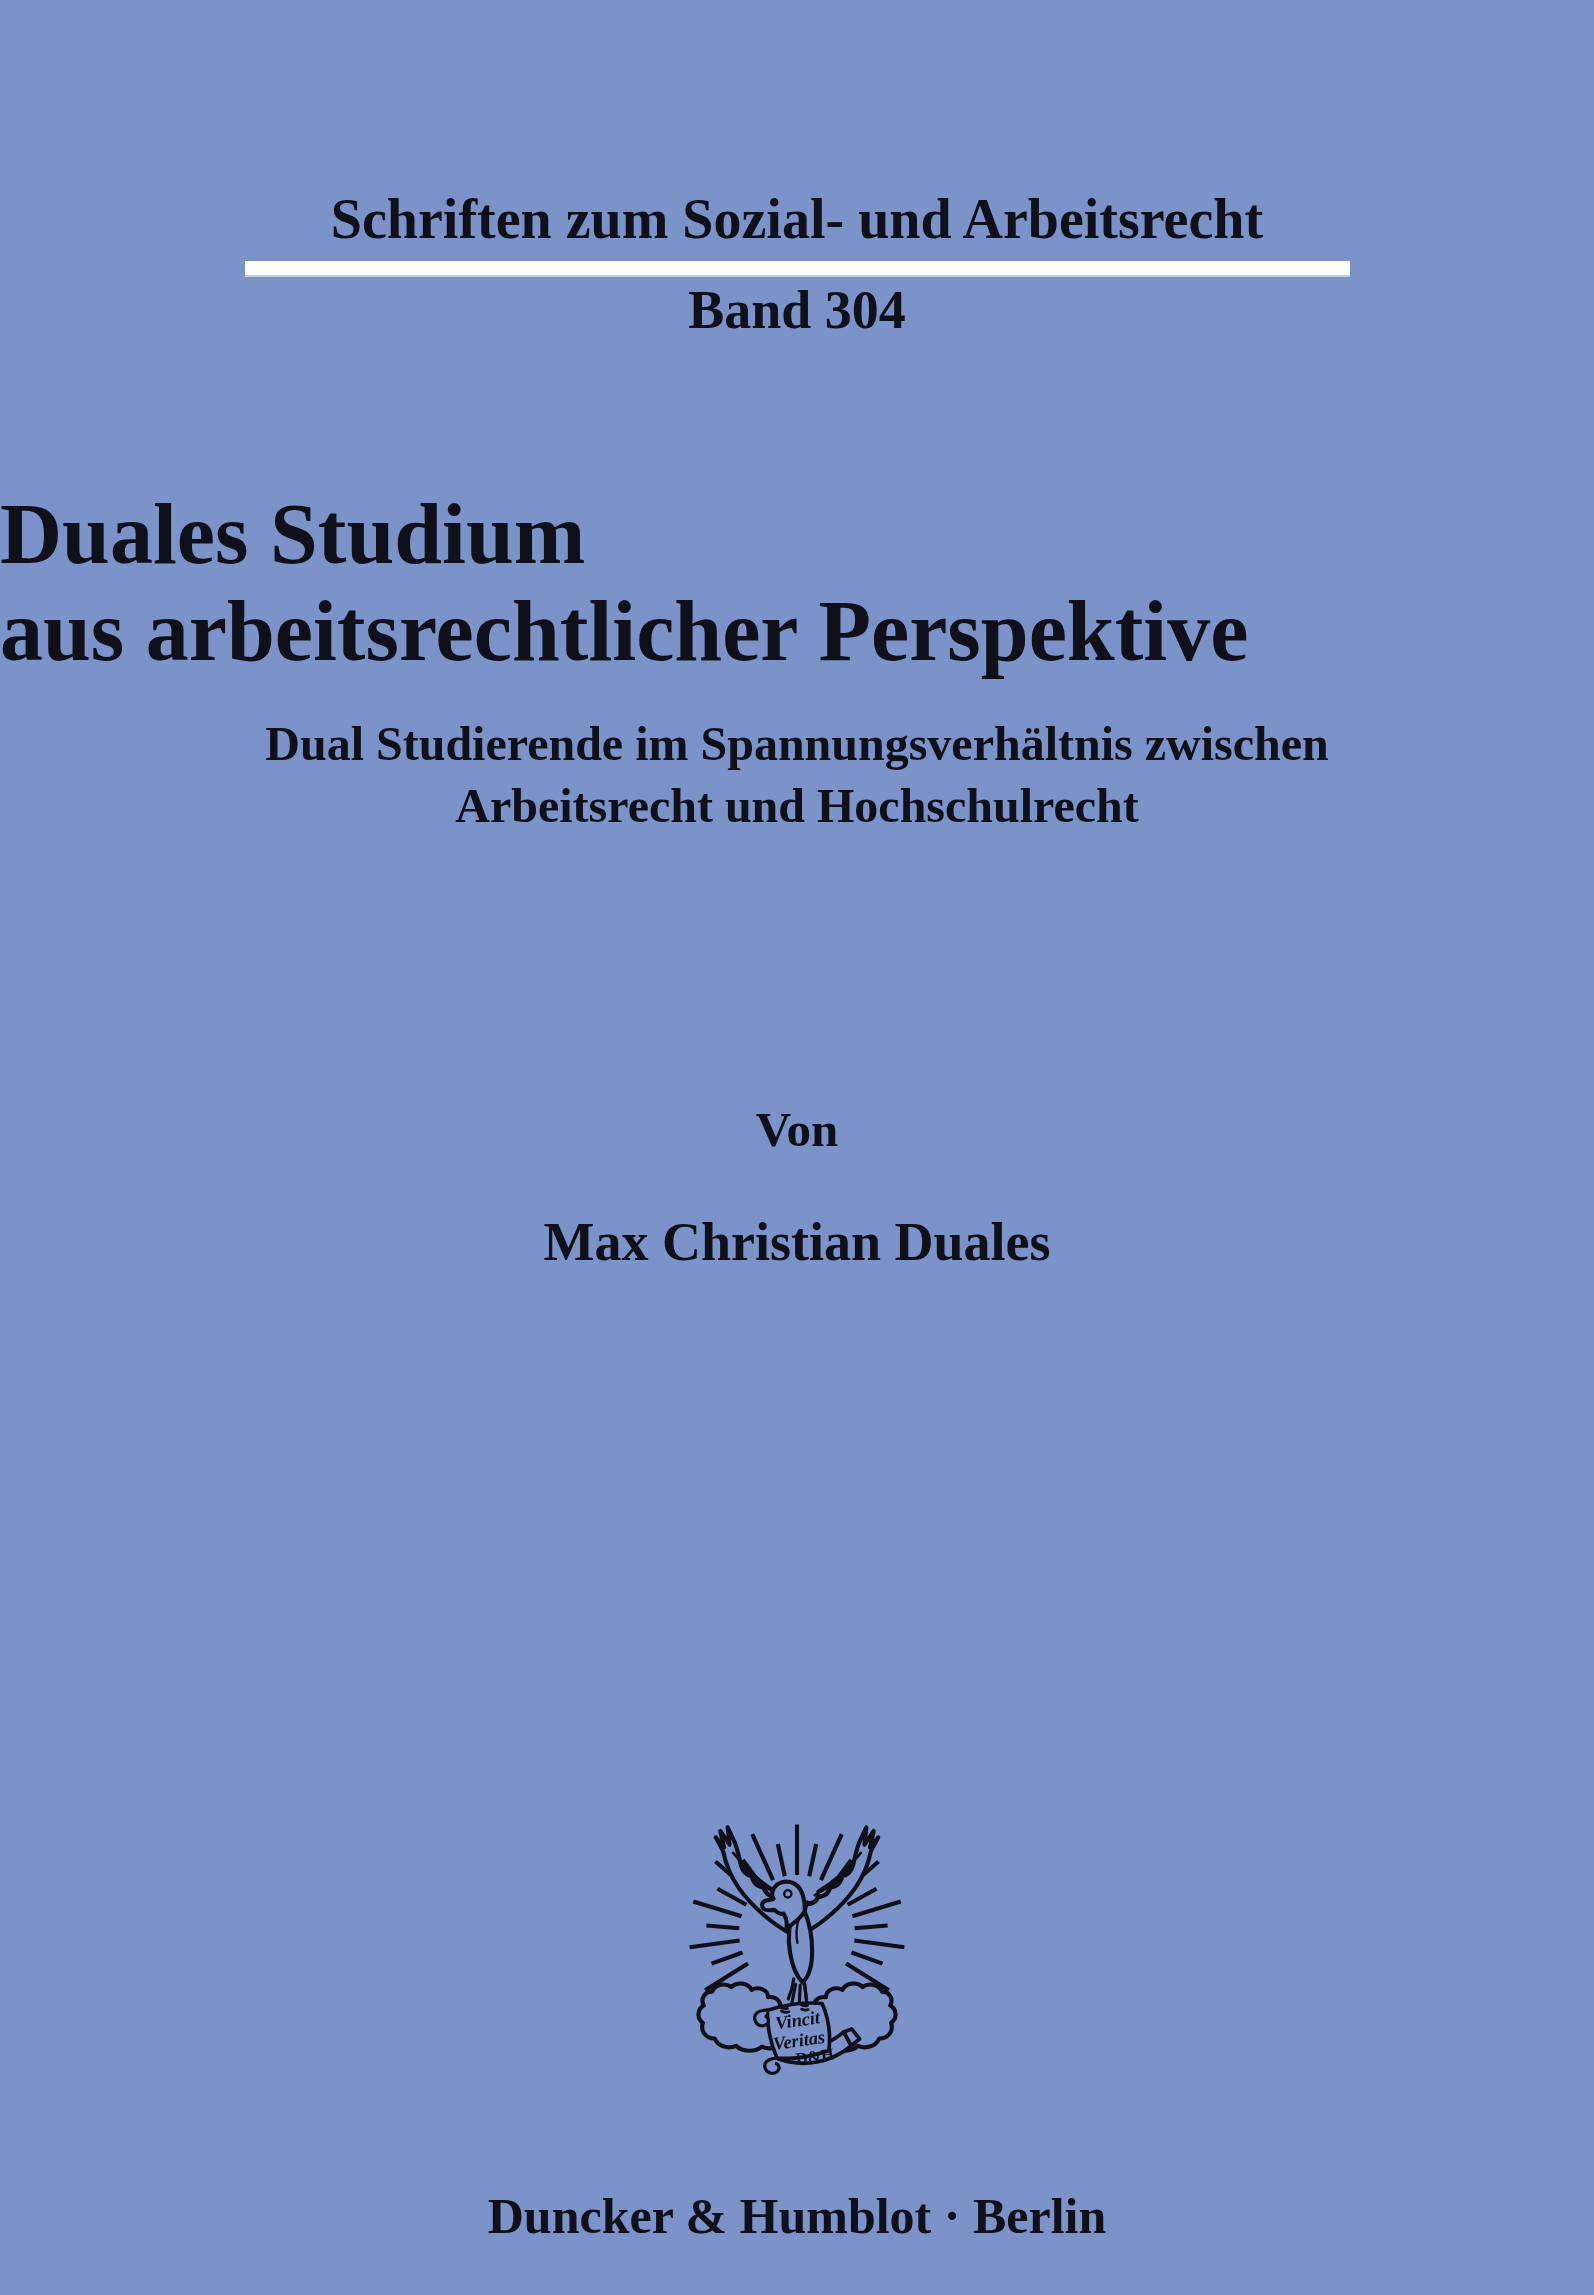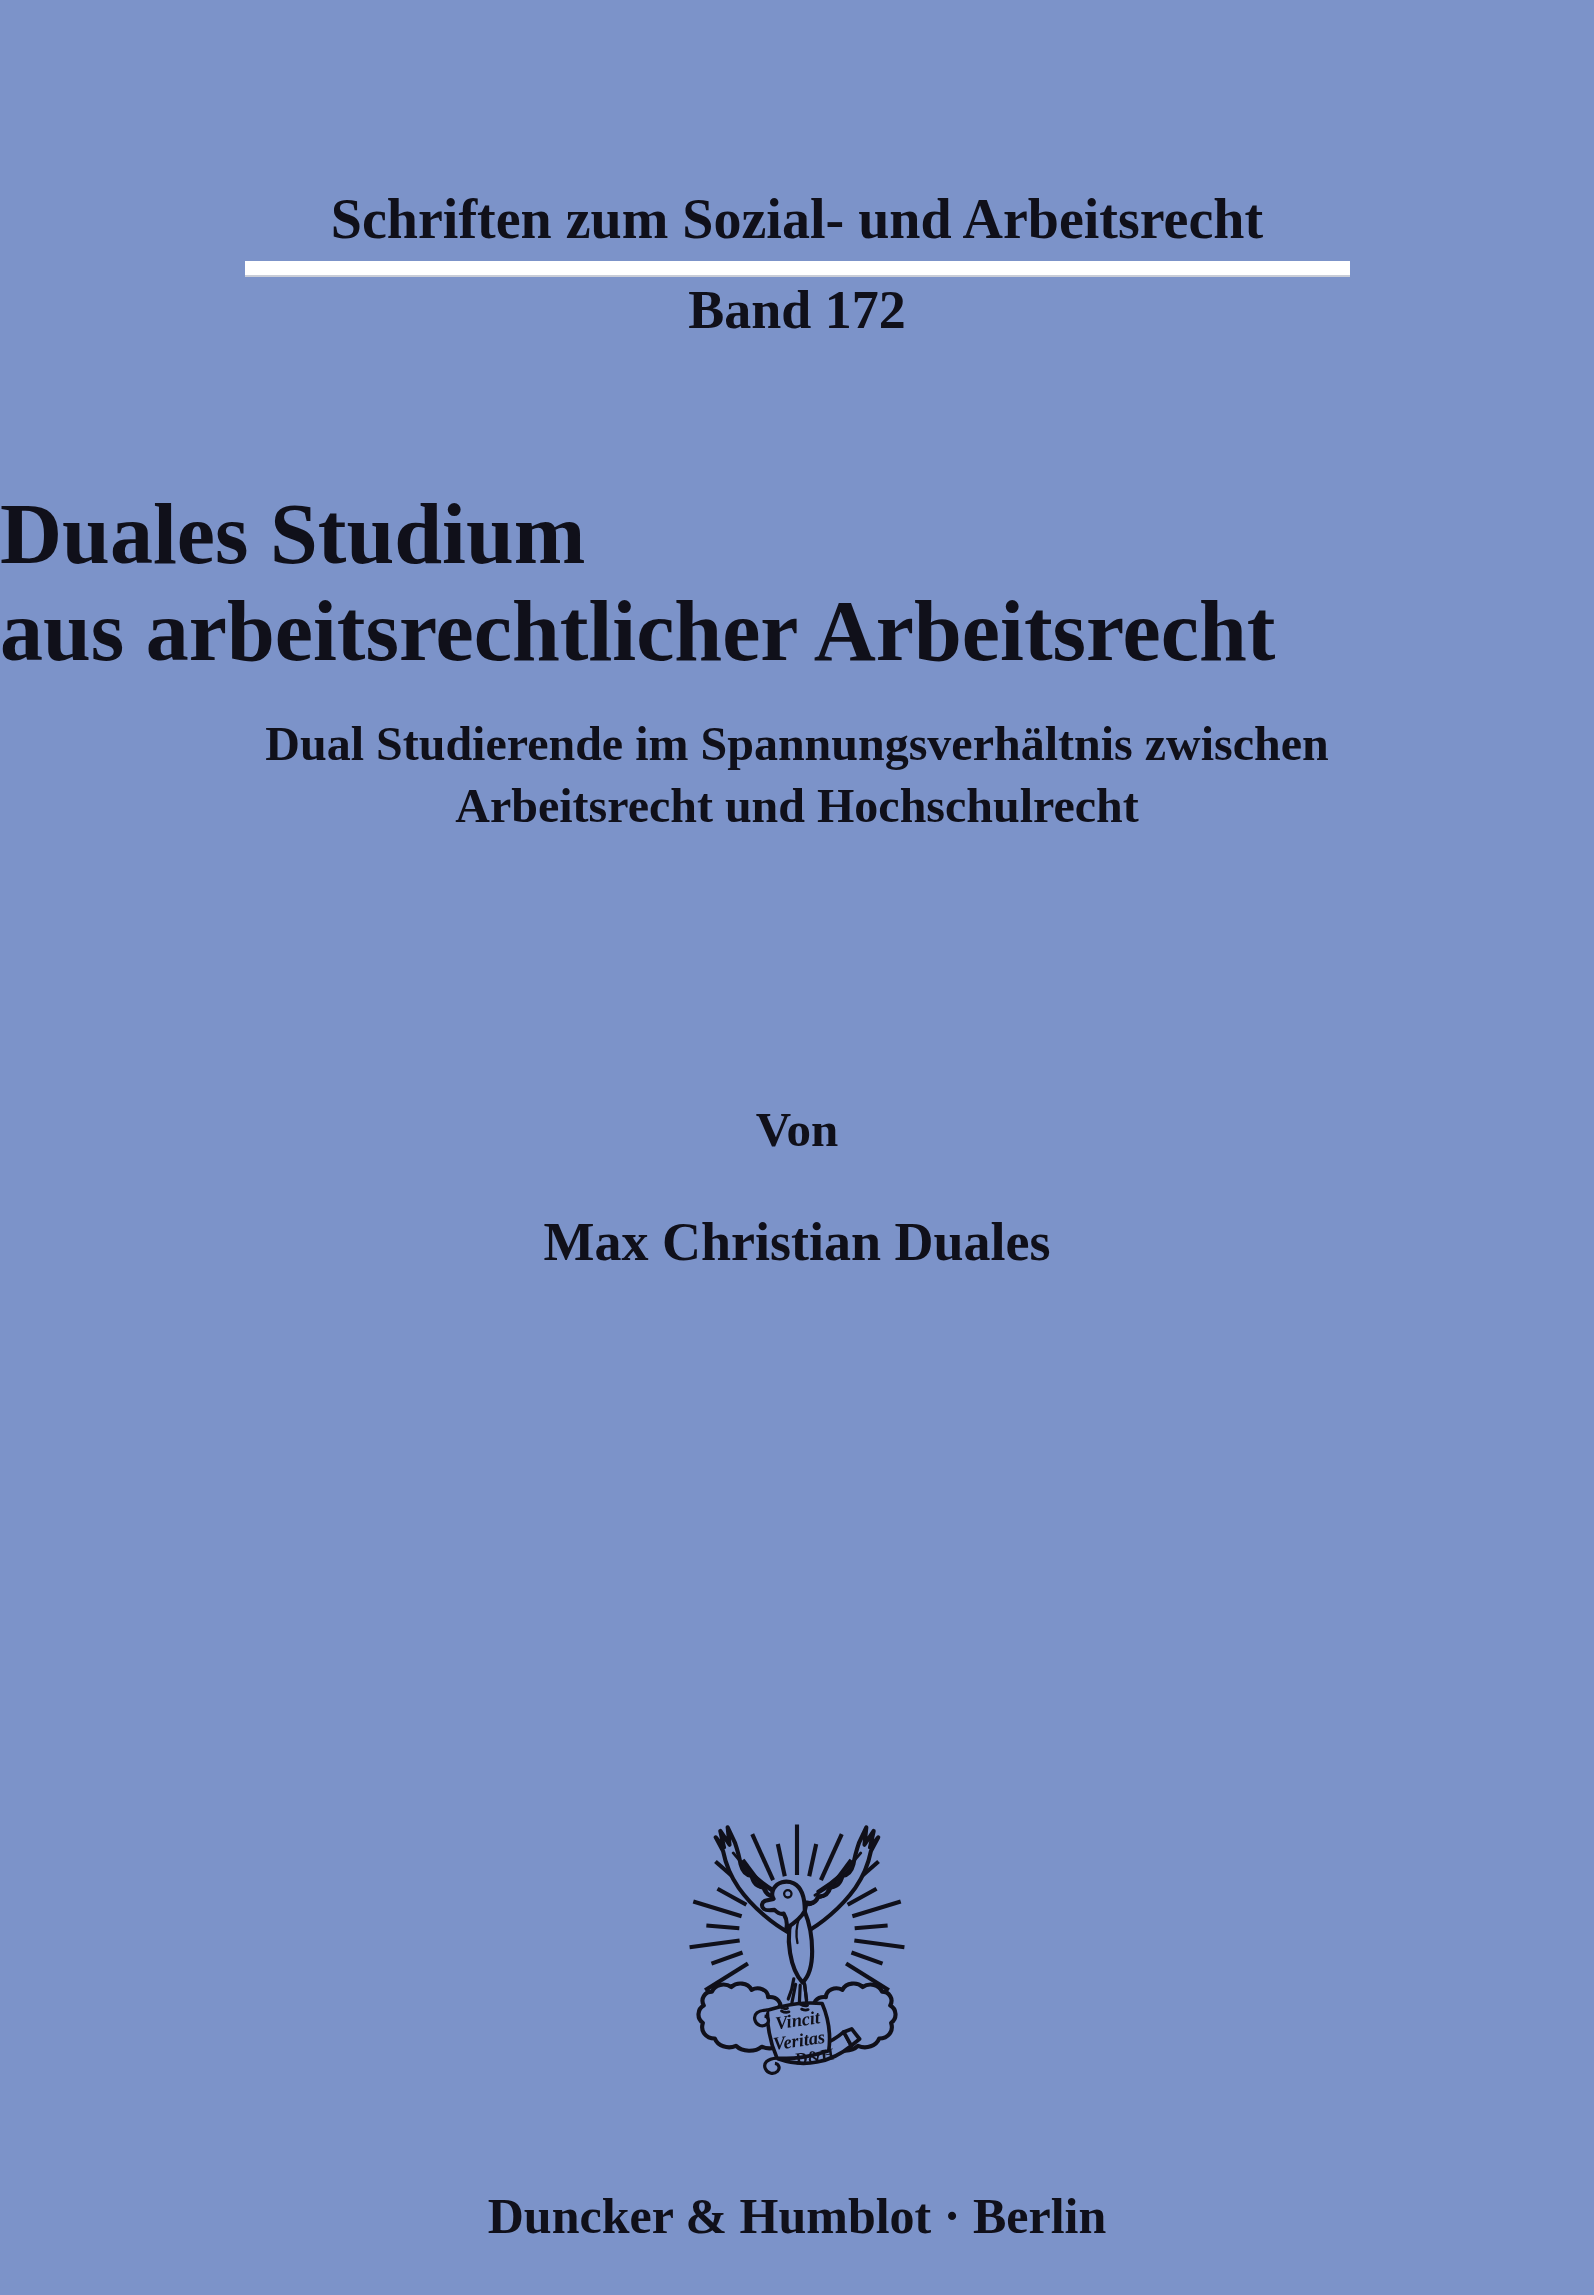--- a/index.html
+++ b/index.html
@@ -103,25 +103,25 @@
 </style>
 </head>
 <body>
 
 <div class="page" data-name="book-cover">
 
   <div class="centered-line series-title" data-name="series-title">Schriften zum Sozial- und Arbeitsrecht</div>
 
   <div class="series-bar" data-name="series-divider-bar"></div>
 
-  <div class="centered-line series-volume" data-name="series-volume">Band 172</div>
+  <div class="centered-line series-volume" data-name="series-volume">Band 304</div>
 
   <div class="book-title" data-name="book-title">
     <div data-name="book-title-line-1">Duales Studium</div>
-    <div data-name="book-title-line-2">aus arbeitsrechtlicher Arbeitsrecht</div>
+    <div data-name="book-title-line-2">aus arbeitsrechtlicher Perspektive</div>
   </div>
 
   <div class="book-subtitle" data-name="book-subtitle">
     <div data-name="subtitle-line-1">Dual Studierende im Spannungsverhältnis zwischen</div>
     <div data-name="subtitle-line-2">Arbeitsrecht und Hochschulrecht</div>
   </div>
 
   <div class="centered-line byline" data-name="byline">Von</div>
 
   <div class="centered-line author" data-name="author-name">Max Christian Duales</div>

